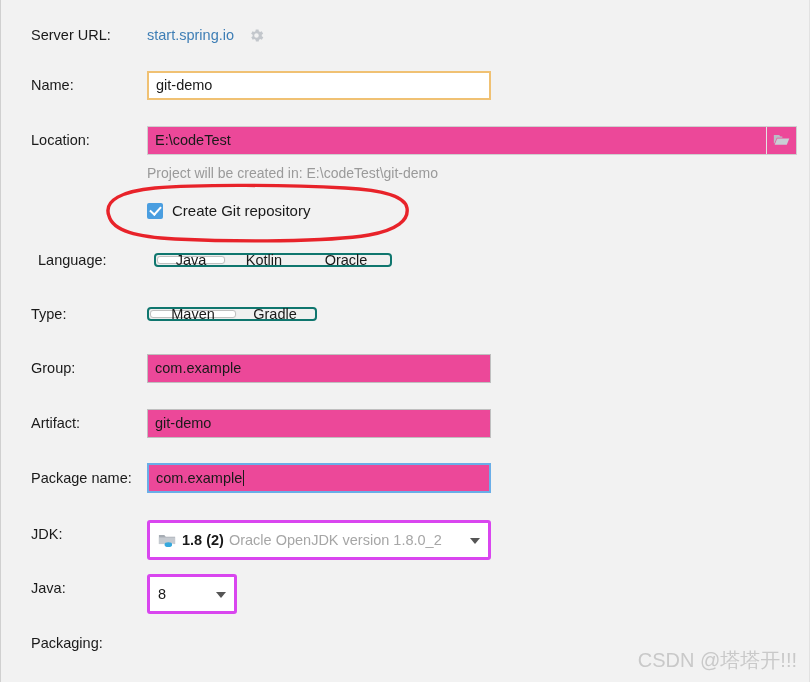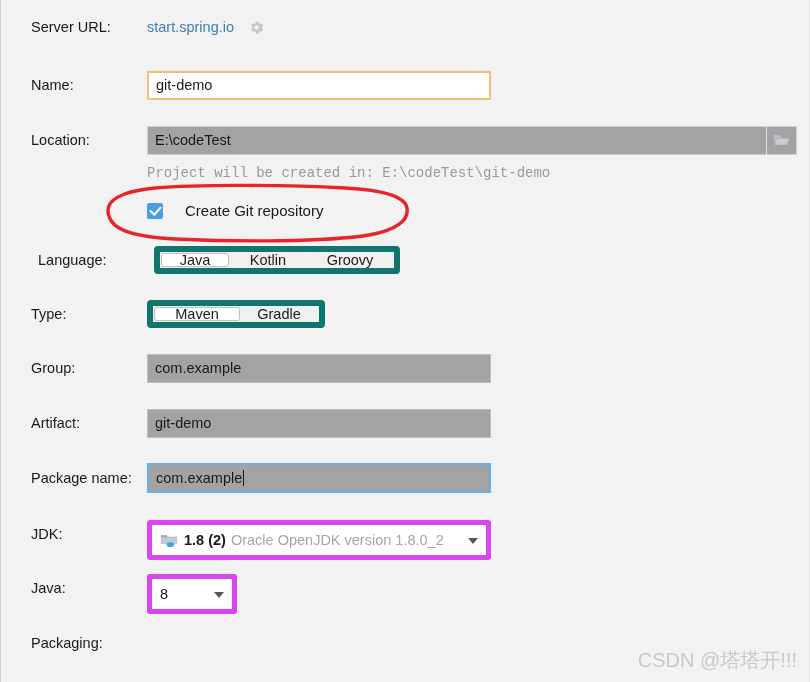--- a/index.html
+++ b/index.html
@@ -37,21 +37,21 @@
     text-align: left;
     color: #1a1a1a;
     font-size: 14.5px;
     white-space: nowrap;
   }
   .field-zone { position: absolute; left: 146px; }
 
   
   .textinput {
     height: 29px;
-    background: #a3a3a3;
+    background: #ec4899;
     border: 1px solid #bfbfbf;
     display: flex;
     align-items: center;
     padding: 0 7px;
     font-size: 14.5px;
     color: #1a1a1a;
     position: relative;
   }
   .textinput.amber {
     border: 2px solid #f0c173;
@@ -86,25 +86,24 @@
     display: flex; align-items: center; justify-content: center;
     border-left: 1px solid #e4e4e4;
   }
 
   .hint {
     position: absolute;
     left: 146px;
     color: #9a9a9a;
     font-size: 14px;
     white-space: nowrap;
-    font-family: Liberation Mono, monospace;
-  }
-
-  
-  .chkrow { position: absolute; left: 146px; display: flex; align-items: center; gap: 22px; }
+  }
+
+  
+  .chkrow { position: absolute; left: 146px; display: flex; align-items: center; gap: 9px; }
   .chkbox {
     width: 16px; height: 16px;
     background: #4a9ee0;
     border-radius: 2px;
     position: relative;
     flex: 0 0 auto;
   }
   .chkbox::after {
     content: "";
     position: absolute;
@@ -113,23 +112,23 @@
     border: solid #ffffff;
     border-width: 0 2px 2px 0;
     transform: rotate(42deg);
   }
   .chklabel { font-size: 15px; color: #1a1a1a; white-space: nowrap; }
 
   
   .segmented {
     display: inline-flex;
     background: #f0f0f0;
-    border: 6px solid #0f766e;
+    border: 2px solid #0f766e;
     border-radius: 4px;
-    height: 28px;
+    height: 14px;
     padding: 1px;
     align-items: stretch;
   }
   .seg {
     display: flex; align-items: center; justify-content: center;
     font-size: 14.5px;
     color: #1a1a1a;
     background: transparent;
     border: 1px solid transparent;
     border-radius: 3px;
@@ -139,21 +138,21 @@
   .seg.selected {
     background: #ffffff;
     border: 1px solid #c0c0c0;
     box-shadow: 0 0 0 0.5px rgba(0,0,0,0.03);
   }
 
   
   .combo {
     height: 40px;
     background: #ffffff;
-    border: 5px solid #d946ef;
+    border: 3px solid #d946ef;
     border-radius: 3px;
     display: flex;
     align-items: center;
     padding: 0 6px 0 8px;
     font-size: 14.5px;
     position: relative;
     overflow: hidden;
     margin-top: 12px;
   }
   .combo .arrow {
@@ -178,21 +177,21 @@
     color: #c9c9c9;
     font-size: 20px;
     white-space: nowrap;
   }
 </style>
 </head>
 <body>
 
 <div class="panel">
 
-  <div class="row" style="top:12px;">
+  <div class="row" style="top:20px;">
     <div class="label">Server URL:</div>
     <div class="field-zone" style="display:flex;align-items:center;gap:14px;">
       <span class="link">start.spring.io</span>
       <span class="gear">
         <svg width="17" height="17" viewBox="0 0 24 24" aria-hidden="true">
           <path fill="#c3c7cc" d="M19.4 13a7.6 7.6 0 0 0 0-2l2-1.5-2-3.4-2.4 1a7.6 7.6 0 0 0-1.7-1l-.4-2.6h-4l-.4 2.6c-.6.2-1.2.6-1.7 1l-2.4-1-2 3.4L6.6 11a7.6 7.6 0 0 0 0 2l-2 1.5 2 3.4 2.4-1c.5.4 1.1.8 1.7 1l.4 2.6h4l.4-2.6c.6-.2 1.2-.6 1.7-1l2.4 1 2-3.4-2.2-1.5zM12 15.2A3.2 3.2 0 1 1 12 8.8a3.2 3.2 0 0 1 0 6.4z"></path>
         </svg>
       </span>
     </div>
   </div>
@@ -232,21 +231,21 @@
     <path d="M12,34 C6,18 26,9 58,6 C104,2 190,3 248,6 C286,8 308,14 310,26
              C312,38 300,48 272,53 C230,60 140,60 78,57 C40,55 16,49 12,34 Z" fill="none" stroke="#e8232a" stroke-width="3.4" stroke-linecap="round" stroke-linejoin="round"></path>
   </svg>
 
   <div class="row" style="top:245px;margin-left:7px;">
     <div class="label">Language:</div>
     <div class="field-zone">
       <div class="segmented">
         <div class="seg selected" style="width:68px;">Java</div>
         <div class="seg" style="width:78px;">Kotlin</div>
-        <div class="seg" style="width:86px;">Groovy</div>
+        <div class="seg" style="width:86px;">Oracle</div>
       </div>
     </div>
   </div>
 
   <div class="row" style="top:299px;">
     <div class="label">Type:</div>
     <div class="field-zone">
       <div class="segmented">
         <div class="seg selected" style="width:86px;">Maven</div>
         <div class="seg" style="width:78px;">Gradle</div>

